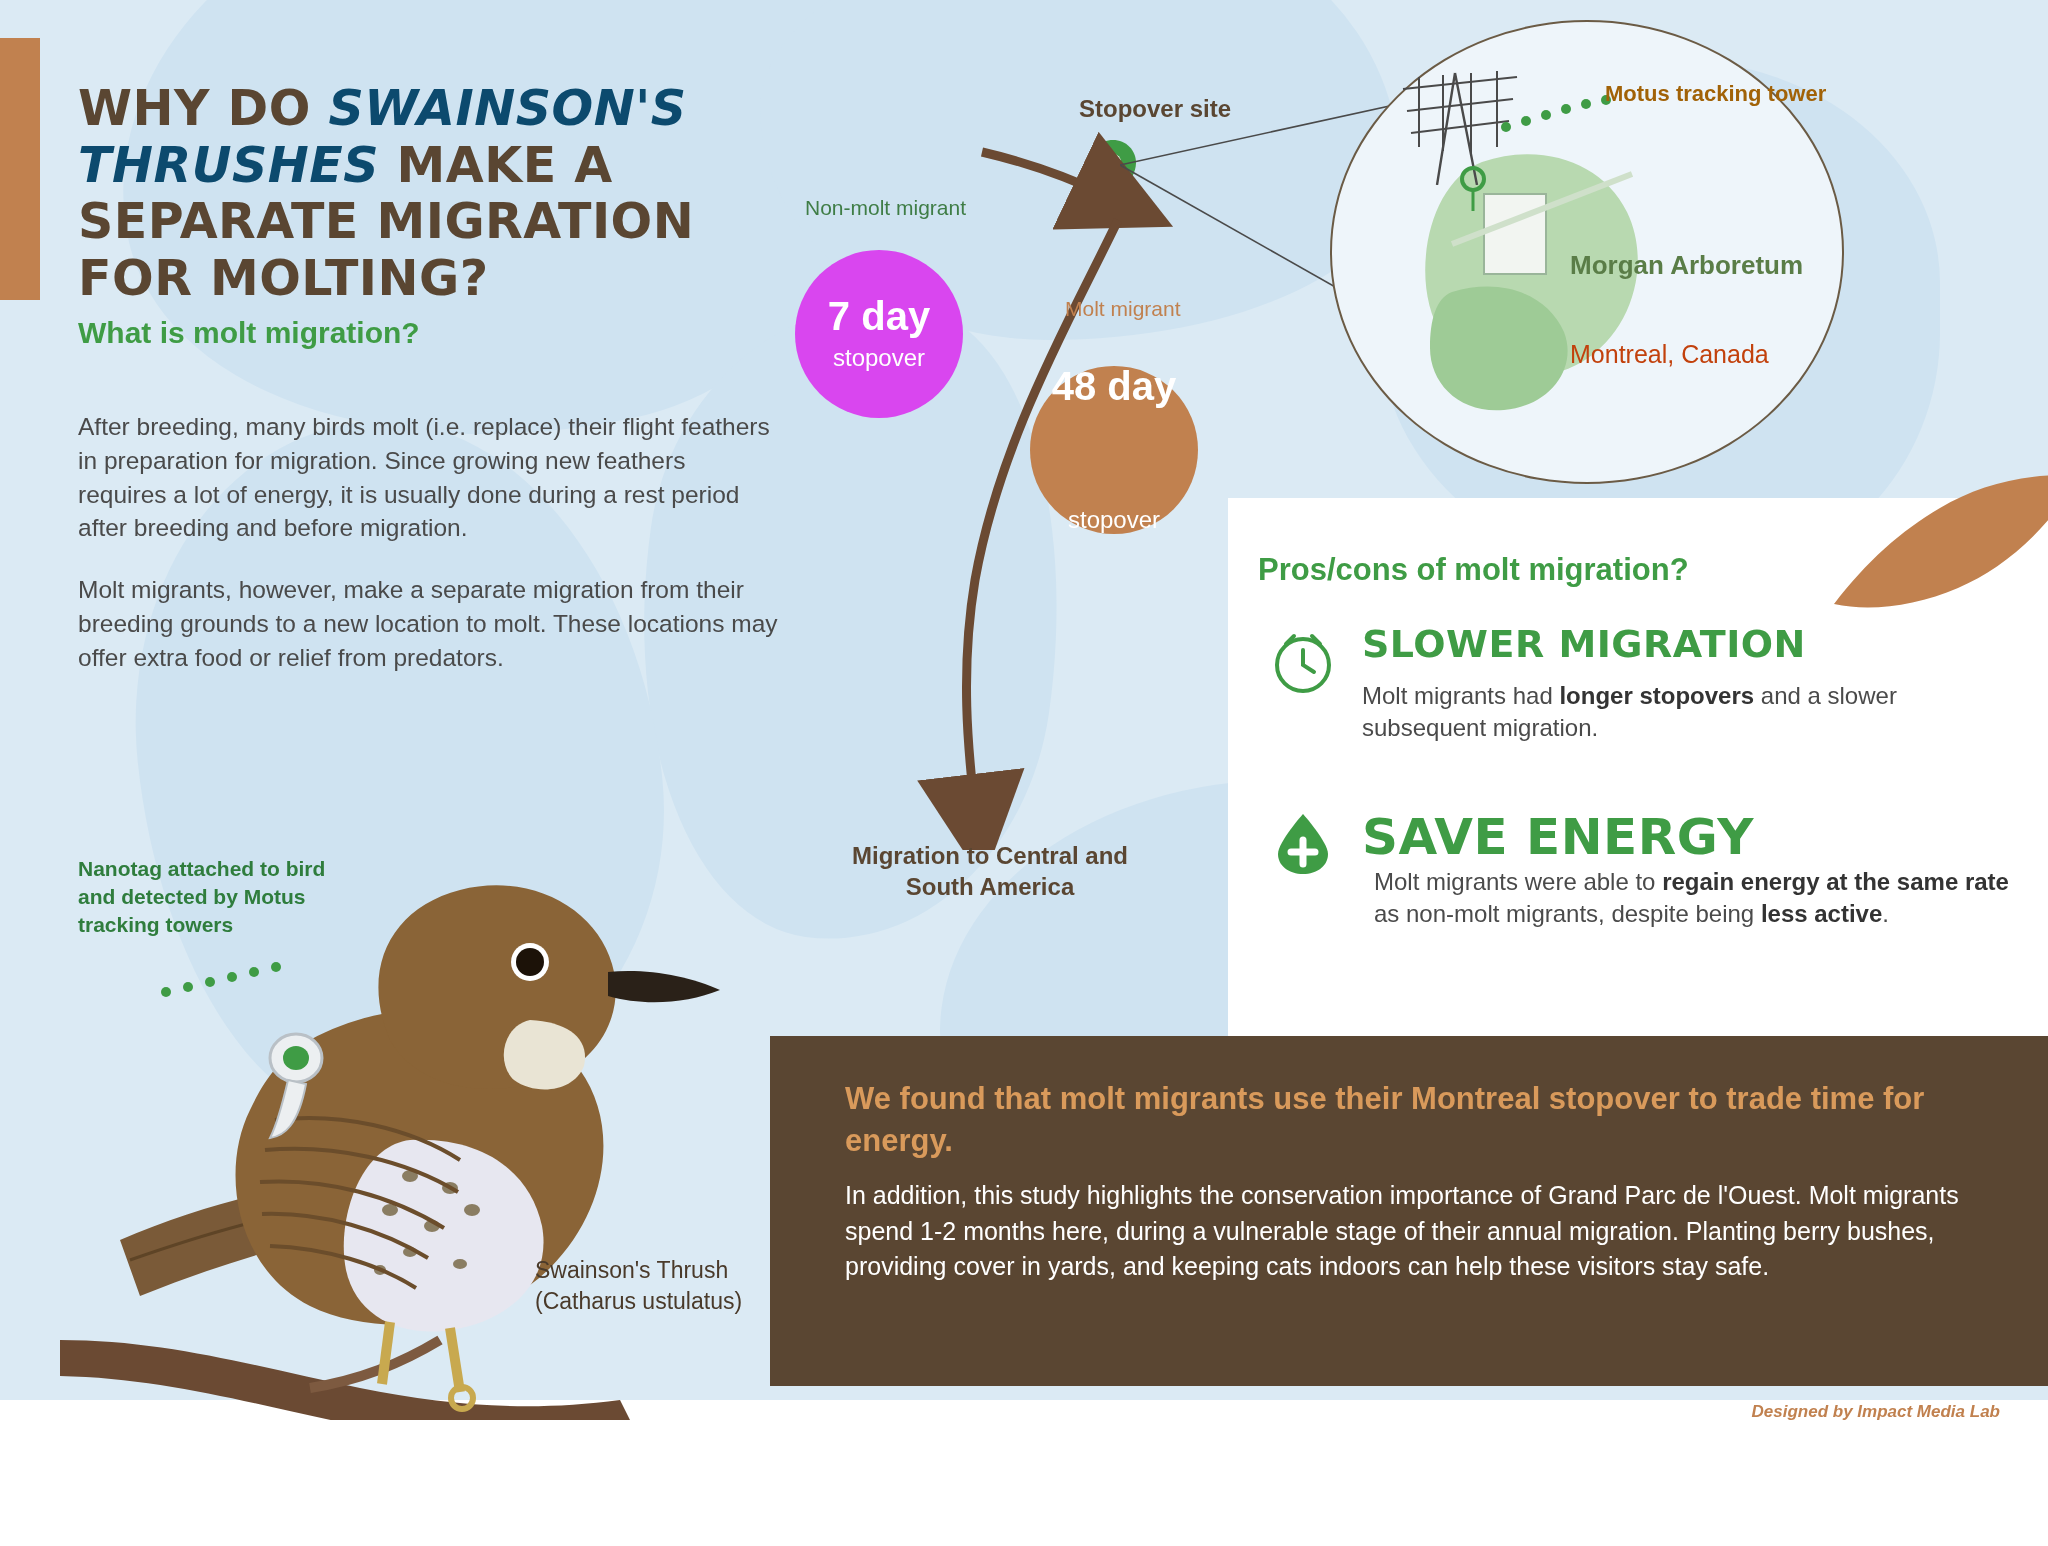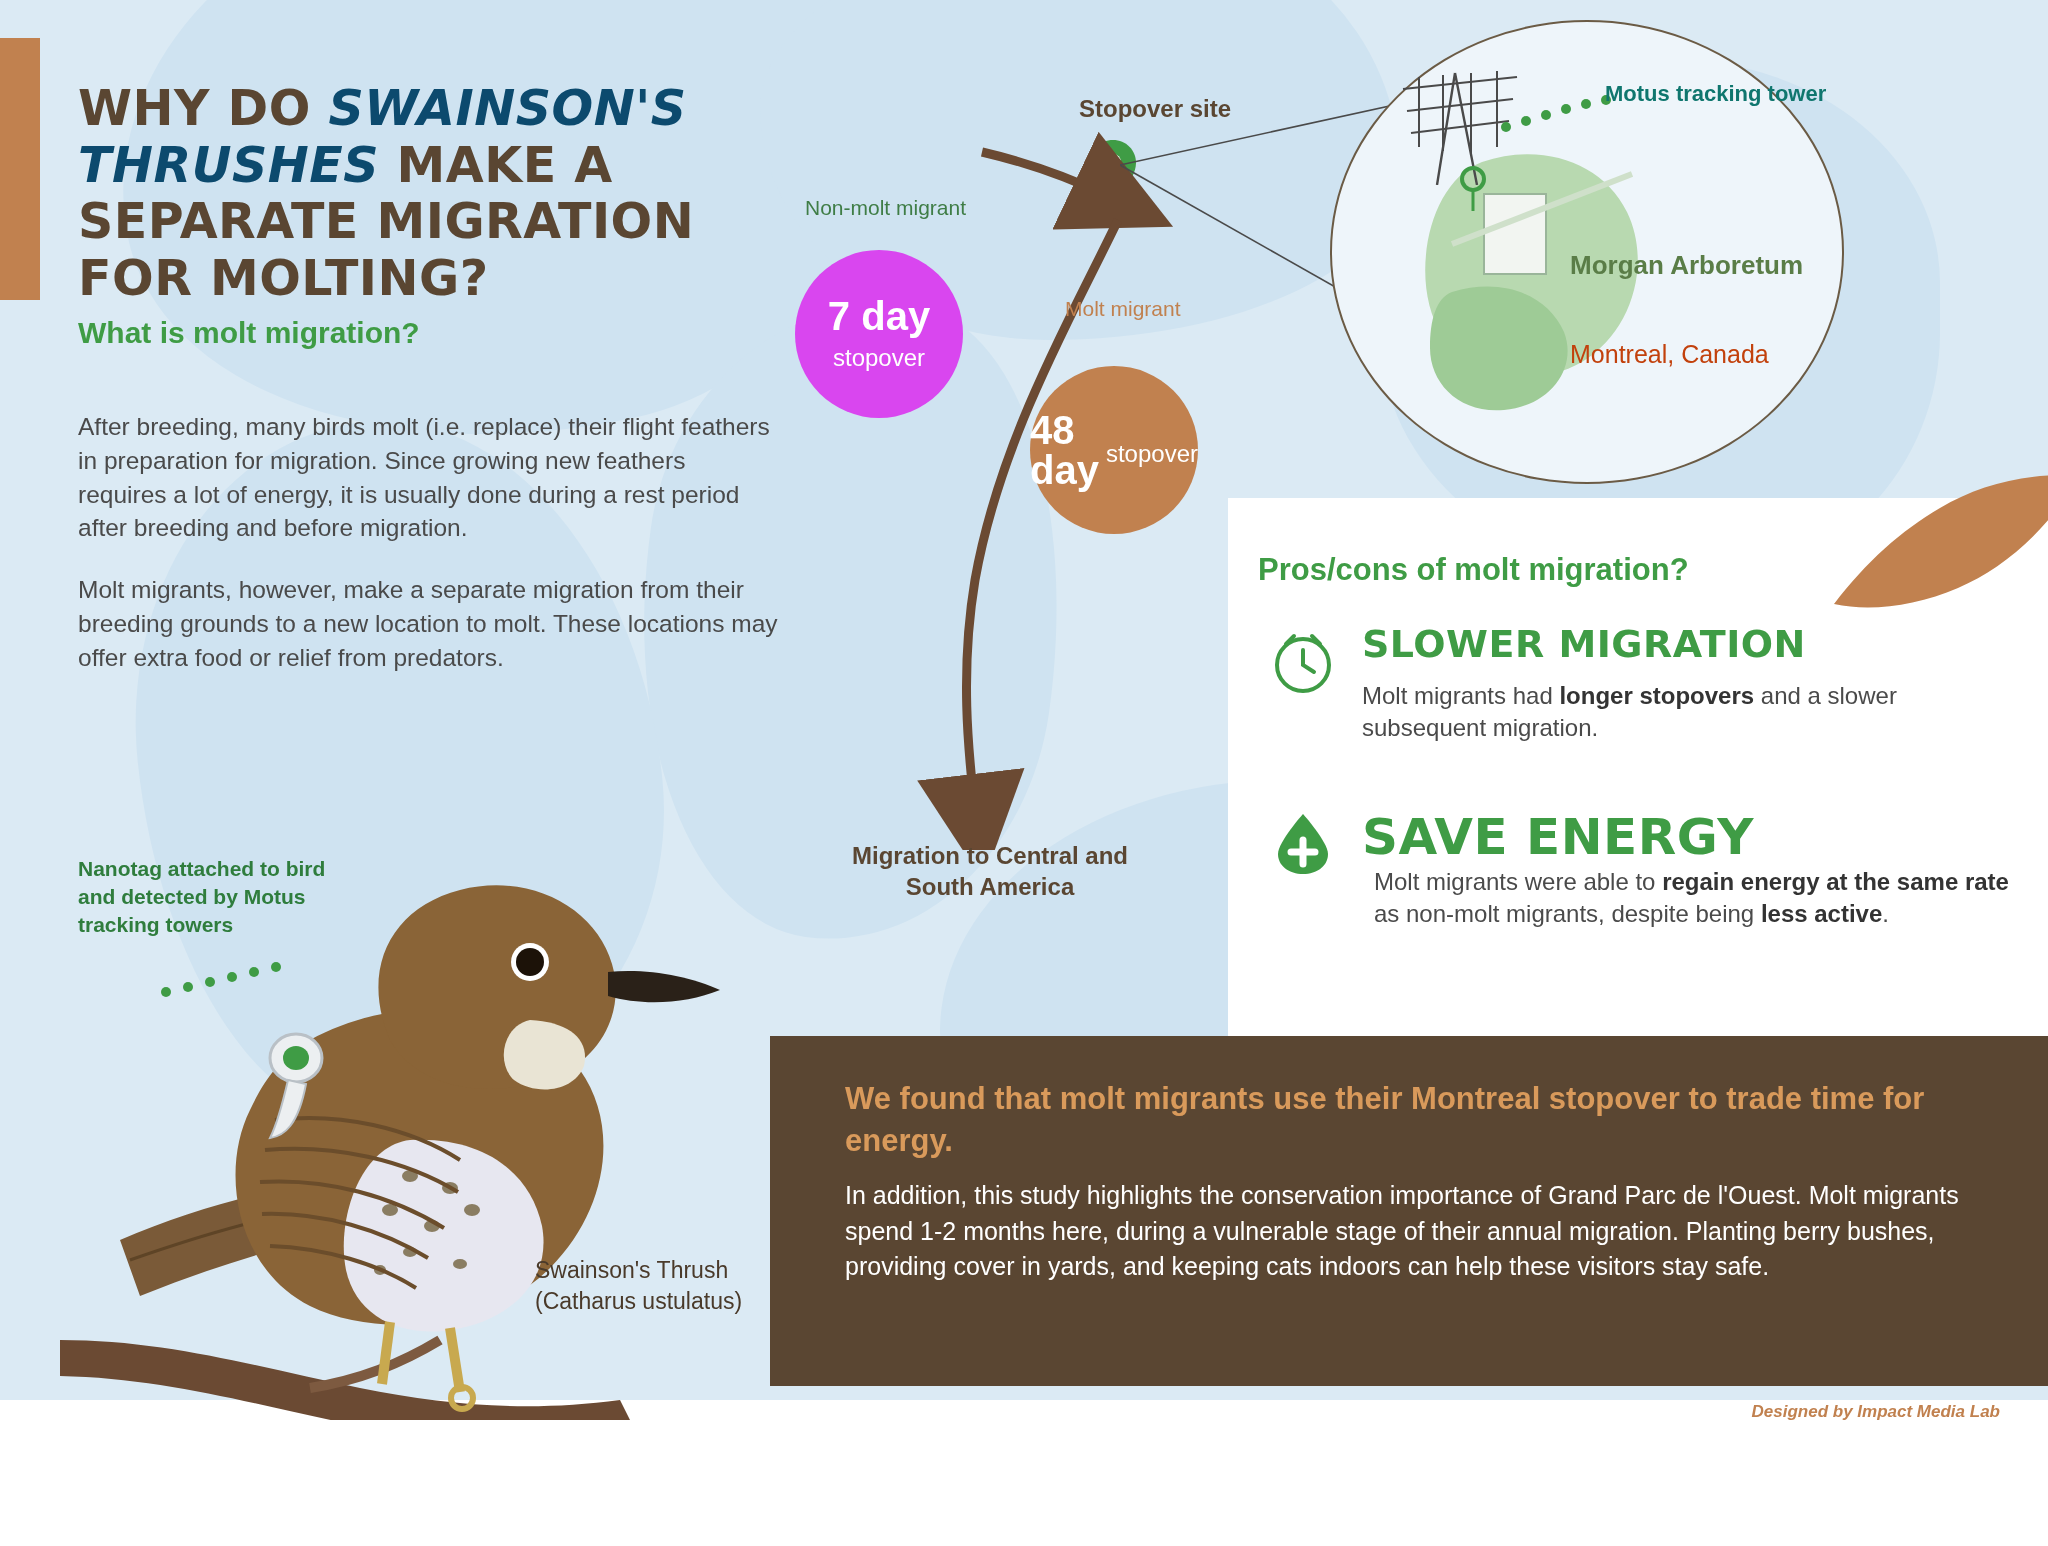--- a/index.html
+++ b/index.html
@@ -62,41 +62,41 @@
   .pin{position:absolute;left:1090px;top:140px;width:46px;height:62px;}
   .nonmolt-label{position:absolute;left:805px;top:196px;font-size:21px;color:#3f7d46;}
   .molt-label{position:absolute;left:1065px;top:297px;font-size:21px;color:#c1814f;}
   .circle-green{
     position:absolute;left:795px;top:250px;width:168px;height:168px;border-radius:50%;
     background:#d946ef;color:#fff;display:flex;flex-direction:column;
     align-items:center;justify-content:center;
   }
   .circle-orange{
     position:absolute;left:1030px;top:366px;width:168px;height:168px;border-radius:50%;
-    background:#c1814f;color:#fff;display:flex;flex-direction:row;
+    background:#c1814f;color:#fff;display:flex;flex-direction:column;
     align-items:center;justify-content:space-between;
   }
   .circle-green .big,.circle-orange .big{font-size:40px;font-weight:bold;line-height:1;}
   .circle-green .small,.circle-orange .small{font-size:24px;margin-top:8px;}
   .migration-caption{
     position:absolute;left:845px;top:840px;width:290px;text-align:center;
     font-size:24px;font-weight:bold;line-height:1.3;color:#5a4632;
   }
   .arrows{position:absolute;left:770px;top:110px;width:500px;height:740px;}
 
   
   .inset{
     position:absolute;left:1330px;top:20px;width:510px;height:460px;
     border:2px solid #6b5b45;border-radius:50%;overflow:hidden;background:#eef5fa;
   }
   .inset-land{position:absolute;left:0;top:0;width:510px;height:460px;}
   .tower{position:absolute;left:1385px;top:55px;width:150px;height:130px;}
   .motus-label{
     position:absolute;left:1605px;top:80px;width:230px;
-    font-size:22px;font-weight:bold;line-height:1.3;color:#0f766e;
+    font-size:22px;font-weight:bold;line-height:1.3;color:#a16207;
   }
   .arb-name{
     position:absolute;left:1570px;top:250px;width:250px;
     font-size:26px;font-weight:bold;line-height:1.22;color:#5a7d47;
   }
   .arb-city{
     position:absolute;left:1570px;top:340px;width:270px;
     font-size:25px;color:#c2410c;
   }
   .greendots{position:absolute;left:1500px;top:95px;width:120px;height:40px;}

